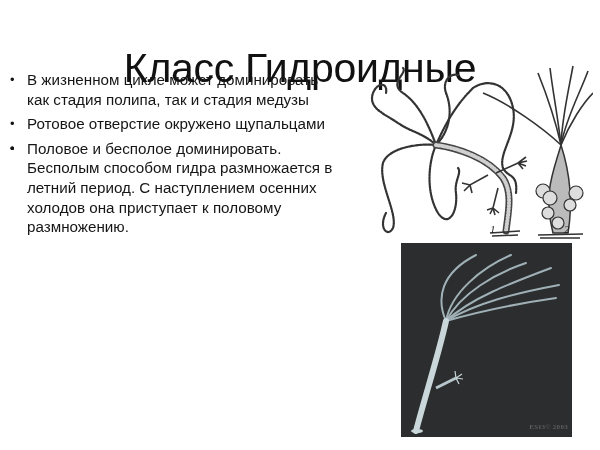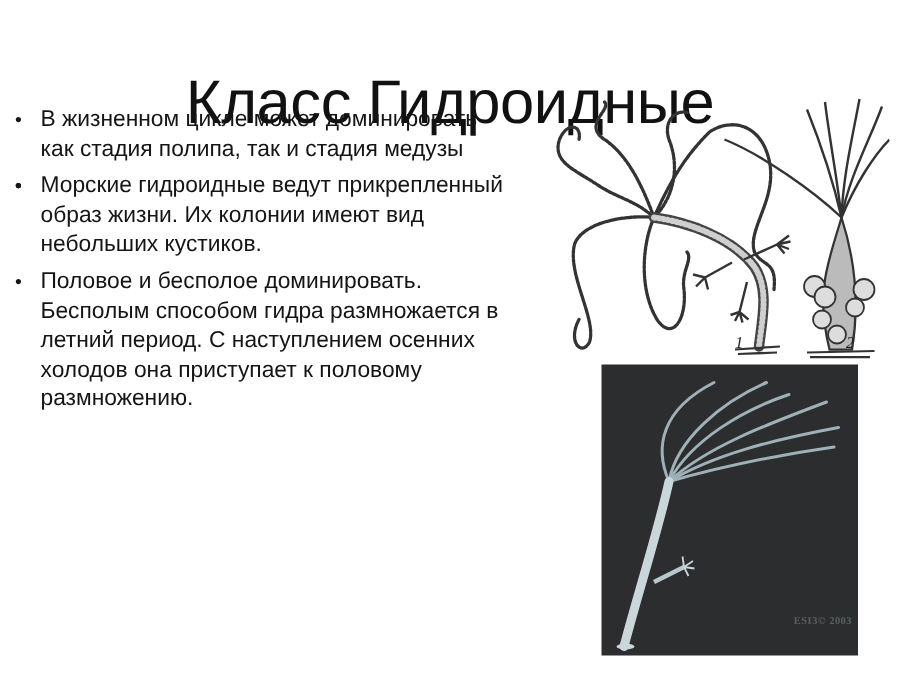--- a/index.html
+++ b/index.html
@@ -25,47 +25,47 @@
     }
     .fig-drawing {
       position: absolute; left: 358px; top: 63px; width: 235px; height: 178px;
     }
     .fig-photo {
       position: absolute; left: 401px; top: 243px; width: 171px; height: 194px;
       background: #2b2d2e;
     }
     .fig-photo svg { position: absolute; left: 0; top: 0; }
     .copyright {
-      position: absolute; right: 4px; bottom: 19px; font-size: 7px; color: #5a5f61;
+      position: absolute; right: 4px; bottom: 6px; font-size: 7px; color: #5a5f61;
       font-family: "Liberation Serif", serif; letter-spacing: 0.3px; font-weight: bold;
     }
     .label-num {
       position: absolute; font-size: 11px; font-style: italic; color: #222;
       font-family: "Liberation Serif", serif;
     }
   </style>
 </head>
 <body>
 
 <h1 class="title">Класс Гидроидные</h1>
 
 <ul class="bullets">
   <li class="bullet">
     <span class="dot">•</span>
     <span>В жизненном цикле может доминировать как стадия полипа, так и стадия медузы</span>
   </li>
   <li class="bullet">
     <span class="dot">•</span>
+    <span>Ротовое отверстие окружено щупальцами</span>
   </li>
   <li class="bullet">
     <span class="dot">•</span>
   </li>
   <li class="bullet">
     <span class="dot">•</span>
-    <span>Морские гидроидные ведут прикрепленный образ жизни. Их колонии имеют вид небольших кустиков.</span>
   </li>
   <li class="bullet">
     <span class="dot">•</span>
     <span>Половое и бесполое доминировать. Бесполым способом гидра размножается в летний период. С наступлением осенних холодов она приступает к половому размножению.</span>
   </li>
 </ul>
 
 <div class="fig-drawing">
   <svg width="235" height="178" viewBox="0 0 235 178">
     <g fill="none" stroke="#333" stroke-width="2.2" stroke-dasharray="2 1" stroke-linecap="round">

